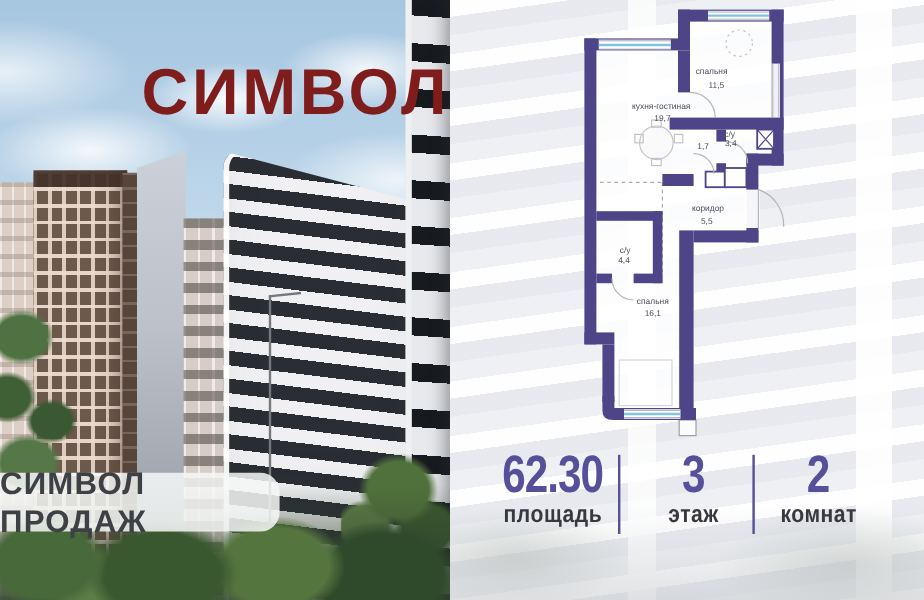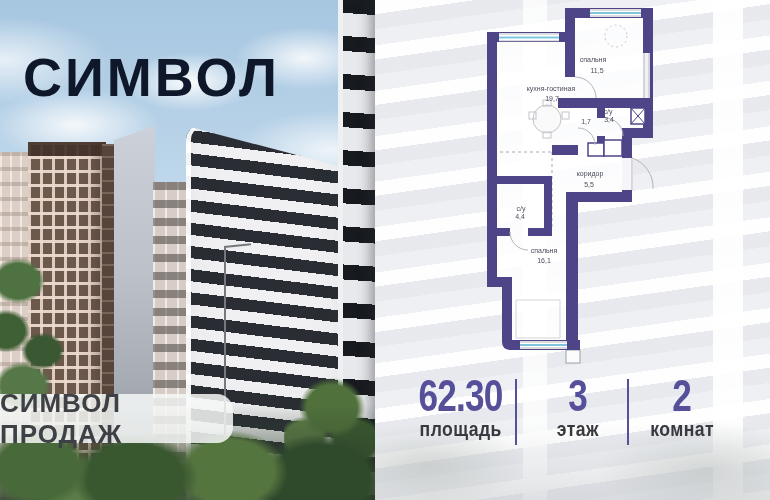--- a/index.html
+++ b/index.html
@@ -65,22 +65,22 @@
     radial-gradient(38px 34px at 72px 82px, #3a5830 0 55%, transparent 72%),
     radial-gradient(34px 30px at 20px 80px, #5d7c48 0 55%, transparent 72%); }
   .trees { position:absolute; left:0; bottom:0; width:375px; height:120px; background-image:
     radial-gradient(72px 55px at 38px 88px, #486939 0 55%, transparent 72%),
     radial-gradient(88px 62px at 135px 98px, #3a5830 0 55%, transparent 72%),
     radial-gradient(80px 58px at 230px 92px, #55753f 0 55%, transparent 72%),
     radial-gradient(90px 64px at 320px 100px, #2f4a2b 0 55%, transparent 72%),
     radial-gradient(70px 50px at 90px 112px, #5d7d48 0 55%, transparent 72%),
     linear-gradient(0deg, rgba(44,62,40,.85), rgba(44,62,40,.25) 55%, transparent 80%); }
 
-  .brand { position:absolute; left:0; top:46px; width:375px; text-align:left;
-    font-size:54px; font-weight:800; letter-spacing:3px; color:#0f172a;padding-left:23px; }
+  .brand { position:absolute; left:0; top:46px; width:375px; text-align:right;
+    font-size:54px; font-weight:800; letter-spacing:3px; color:#7f1d1d;padding-left:23px; }
   .badge { position:absolute; left:0; top:394px; width:233px; height:49px;
     background:rgba(246,248,247,.85); border-radius:0 16px 16px 0;
     display:flex; align-items:center; justify-content:center;
     font-size:26px; font-weight:700; color:#3d4044; letter-spacing:1px; }
 
   
   .right { position:absolute; left:375px; top:0; width:395px; height:500px; overflow:hidden; }
   .facade { position:absolute; inset:0; background-color:#eef0f2; background-image:
     linear-gradient(90deg, transparent 0 148px, rgba(255,255,255,.78) 148px 172px,
       transparent 172px 338px, rgba(255,255,255,.92) 338px 368px, transparent 368px),

